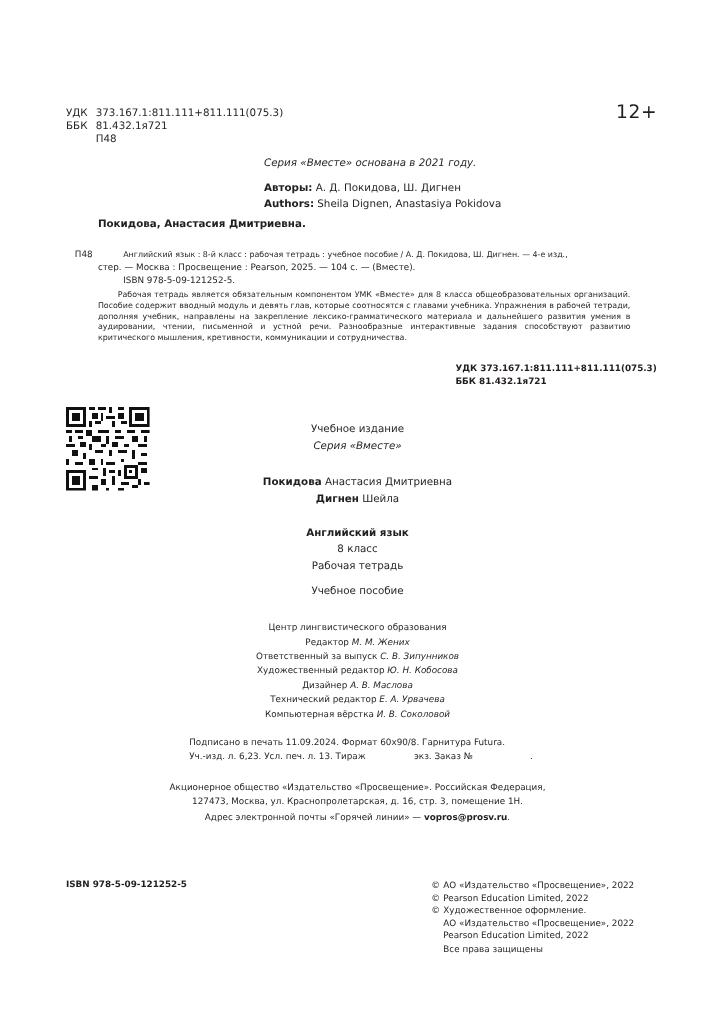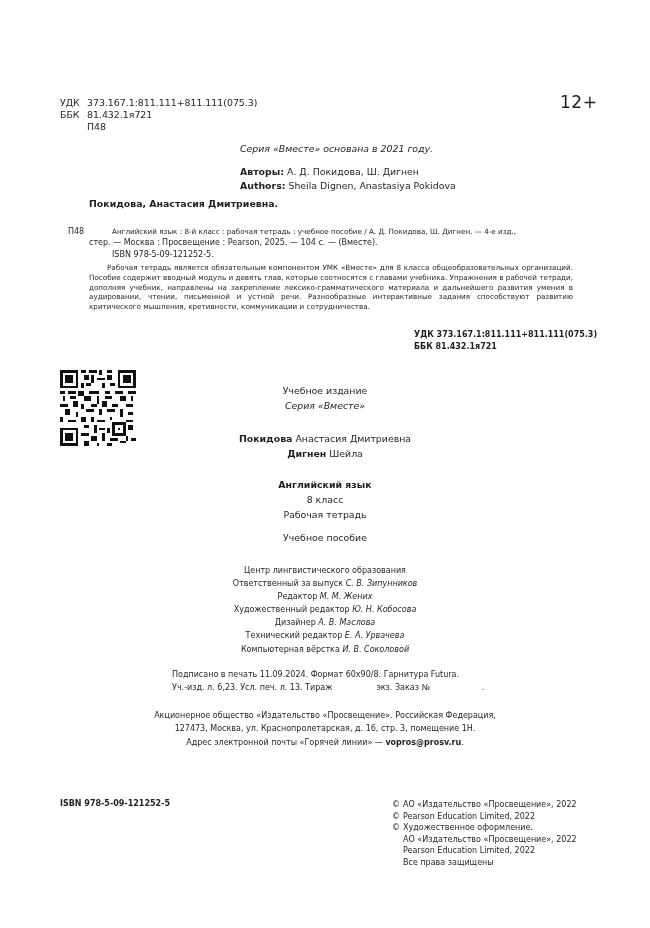--- a/index.html
+++ b/index.html
@@ -158,22 +158,22 @@
   <span class="b">Дигнен</span><span> Шейла</span>
 </div>
 
 <div class="abs t9 center b" style="left:200px; top:479px; width:250px;">Английский язык</div>
 <div class="abs t9 center" style="left:200px; top:494px; width:250px;">8 класс</div>
 <div class="abs t9 center" style="left:200px; top:509px; width:250px;">Рабочая тетрадь</div>
 <div class="abs t9 center" style="left:200px; top:532px; width:250px;">Учебное пособие</div>
 
 <div class="abs t8 center" style="left:180px; top:564px; width:290px; line-height:13.1px;">
   <div><span>Центр лингвистического образования</span><span class="i"></span></div>
+  <div><span>Редактор </span><span class="i">М. М. Жених</span></div>
   <div><span>Ответственный за выпуск </span><span class="i">С. В. Зипунников</span></div>
-  <div><span>Редактор </span><span class="i">М. М. Жених</span></div>
   <div><span>Художественный редактор </span><span class="i">Ю. Н. Кобосова</span></div>
   <div><span>Дизайнер </span><span class="i">А. В. Маслова</span></div>
   <div><span>Технический редактор </span><span class="i">Е. А. Урвачева</span></div>
   <div><span>Компьютерная вёрстка </span><span class="i">И. В. Соколовой</span></div>
 </div>
 
 <div class="abs t8" style="left:172px; top:670px; white-space:nowrap;">Подписано в печать 11.09.2024. Формат 60x90/8. Гарнитура Futura.</div>
 <div class="abs t8" style="left:172px; top:683px; white-space:nowrap;">
   <span>Уч.-изд. л. 6,23. Усл. печ. л. 13. Тираж</span><span style="display:inline-block; width:44px;"></span><span>экз. Заказ №</span><span style="display:inline-block; width:52px;"></span><span>.</span>
 </div>

